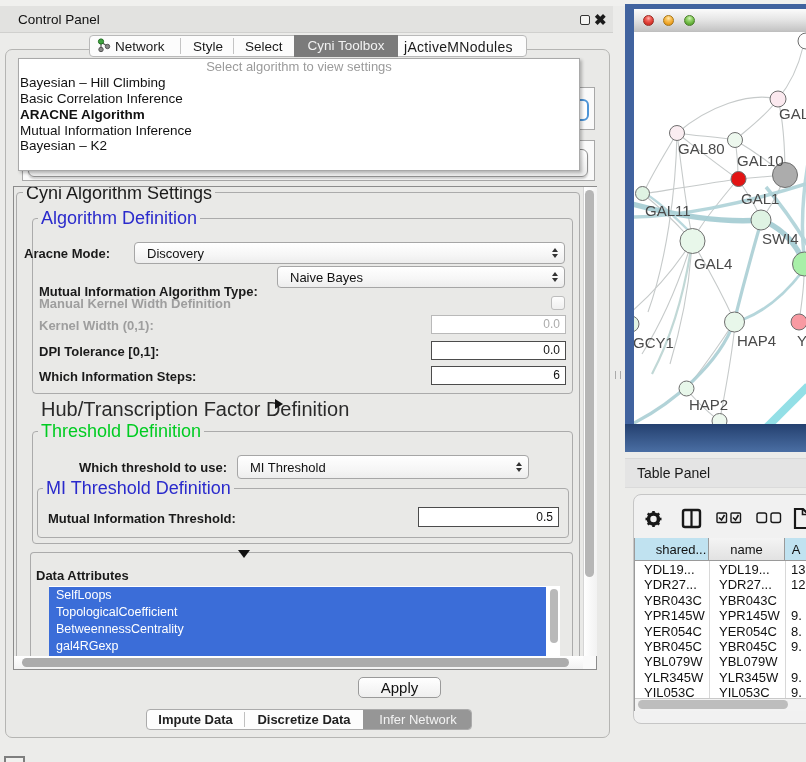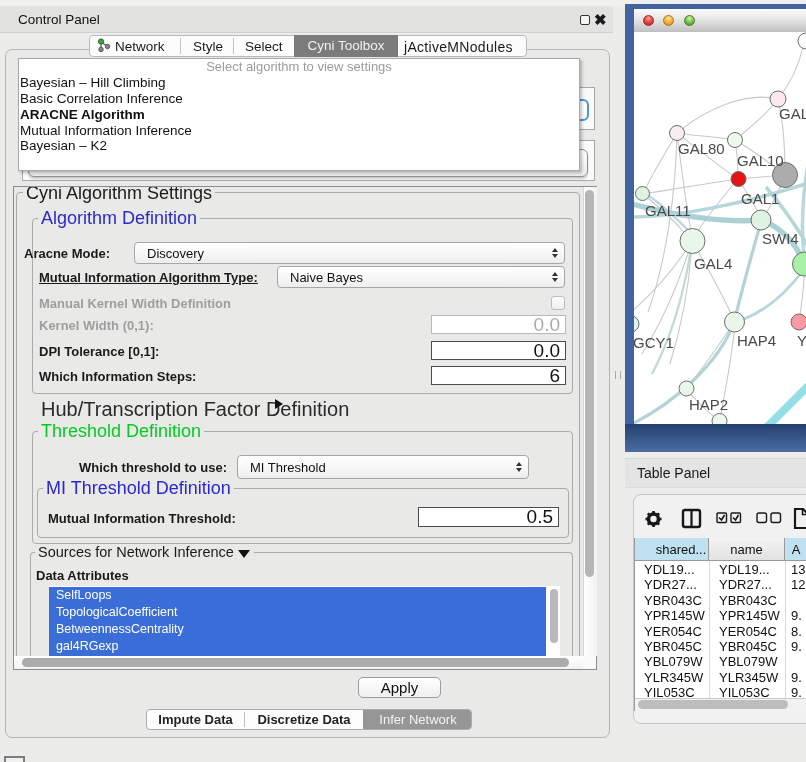--- a/index.html
+++ b/index.html
@@ -5,21 +5,21 @@
 html,body{margin:0;padding:0;}
 body{width:806px;height:762px;position:relative;overflow:hidden;background:#ECECEA;font-family:"Liberation Sans",sans-serif;}
 .abs{position:absolute;}
 .fieldset{position:absolute;border:1px solid #ABABAB;border-radius:4px;}
 .flabel{position:absolute;background:#E9E9E7;padding:0 3px;font-size:18px;line-height:13px;}
 .combo{position:absolute;background:linear-gradient(#FFFFFF,#F6F6F6 60%,#EDEDED);border:1px solid #A6A6A6;border-radius:4px;font-size:13px;color:#111;}
 .combo .ct{position:absolute;left:12px;top:50%;transform:translateY(-50%);white-space:nowrap;}
 .arr{position:absolute;right:5px;top:50%;width:8px;height:12px;transform:translateY(-50%);}
 .arr:before{content:"";position:absolute;left:1px;top:1px;border-left:3.5px solid transparent;border-right:3.5px solid transparent;border-bottom:4px solid #333;}
 .arr:after{content:"";position:absolute;left:1px;bottom:1px;border-left:3.5px solid transparent;border-right:3.5px solid transparent;border-top:4px solid #333;}
-.tf{position:absolute;background:#fff;font-size:19px;color:#111;text-align:right;}
+.tf{position:absolute;background:#fff;font-size:12px;color:#111;text-align:right;}
 .lbl{position:absolute;font-size:13px;font-weight:bold;color:#1A1A1A;white-space:nowrap;}
 .glbl{color:#9E9E9E;}
 </style>
 </head>
 <body>
 
 <div class="abs" style="left:1px;top:0;width:2px;height:3px;background:#777;"></div>
 <div class="abs" style="left:0;top:0;width:806px;height:6px;background:#F0F0EE;"></div>
 <div class="abs" style="left:0;top:6px;width:613px;height:26px;background:#E2E2E0;border-bottom:1px solid #D0D0CE;"></div>
 <div class="abs" style="left:18px;top:12px;font-size:13.5px;color:#111;">Control Panel</div>
@@ -59,21 +59,21 @@
 <div class="flabel" style="left:9px;top:0px;color:#1A1A1A;">Cyni Algorithm Settings</div>
 
 <div class="fieldset" style="left:18px;top:31px;width:539px;height:174px;"></div>
 <div class="flabel" style="left:24px;top:25px;color:#2A2ACC;">Algorithm Definition</div>
 
 <div class="lbl" style="left:10px;top:59px;">Aracne Mode:</div>
 <div class="combo" style="left:120px;top:55px;width:429px;height:20px;">
       <span class="ct">Discovery</span>
       <span class="arr"></span>
     </div>
-<div class="lbl" style="left:25px;top:83px;text-decoration:underline;">Mutual Information Algorithm Type:</div>
+<div class="lbl" style="left:25px;top:97px;">Mutual Information Algorithm Type:</div>
 <div class="combo" style="left:263px;top:79px;width:286px;height:20px;">
       <span class="ct">Naive Bayes</span>
       <span class="arr"></span>
     </div>
 <div class="lbl glbl" style="left:25px;top:109px;">Manual Kernel Width Definition</div>
 <div class="abs" style="left:537px;top:109px;width:12px;height:12px;background:linear-gradient(#FDFDFD,#EFEFEF);border:1px solid #BDBDBD;border-radius:3px;"></div>
 <div class="lbl glbl" style="left:25px;top:131px;">Kernel Width (0,1):</div>
 <div class="tf" style="left:417px;top:128px;width:128px;height:17px;border:1px solid #B9B9B9;color:#ABABAB;padding-right:5px;line-height:17px;">0.0</div>
 <div class="lbl" style="left:25px;top:157px;">DPI Tolerance [0,1]:</div>
 <div class="tf" style="left:417px;top:154px;width:128px;height:17px;border:1px solid #4C4C4C;padding-right:5px;line-height:17px;">0.0</div>
@@ -89,21 +89,20 @@
 <div class="combo" style="left:223px;top:268px;width:290px;height:22px;">
       <span class="ct">MI Threshold</span>
       <span class="arr"></span>
     </div>
 <div class="fieldset" style="left:23px;top:301px;width:530px;height:48px;"></div>
 <div class="flabel" style="left:29px;top:295px;color:#2A2ACC;">MI Threshold Definition</div>
 <div class="lbl" style="left:34px;top:324px;">Mutual Information Threshold:</div>
 <div class="tf" style="left:404px;top:320px;width:134px;height:18px;border:1px solid #4C4C4C;padding-right:5px;line-height:18px;">0.5</div>
 
 <div class="fieldset" style="left:16px;top:365px;width:541px;height:120px;border-bottom:none;border-radius:4px 4px 0 0;"></div>
-<div class="flabel" style="left:21px;top:358px;color:#1A1A1A;padding-right:20px;font-size:14.5px;line-height:14px;">Sources for Network Inference</div>
 <div class="abs" style="left:224px;top:363px;width:0;height:0;border-left:6.5px solid transparent;border-right:6.5px solid transparent;border-top:8px solid #111;"></div>
 <div class="lbl" style="left:22px;top:381px;">Data Attributes</div>
 
 <div class="abs" style="left:35px;top:399px;width:511px;height:70px;background:#FFF;"></div>
 <div class="abs" style="left:35px;top:400px;width:497px;height:69px;background:#3B6DD8;color:#FFF;font-size:12.5px;line-height:17px;padding-left:7px;box-sizing:border-box;">SelfLoops<br>TopologicalCoefficient<br>BetweennessCentrality<br>gal4RGexp</div>
 <div class="abs" style="left:535.5px;top:402px;width:8px;height:54px;background:#B9B9B9;border-radius:4px;"></div>
 </div>
 
 <div class="abs" style="left:583px;top:187px;width:13px;height:469px;background:linear-gradient(90deg,#FFF,#F2F2F2);border-left:1px solid #D5D5D5;"></div>
 <div class="abs" style="left:584.5px;top:190px;width:9px;height:387px;background:#B6B6B6;border-radius:5px;"></div>

